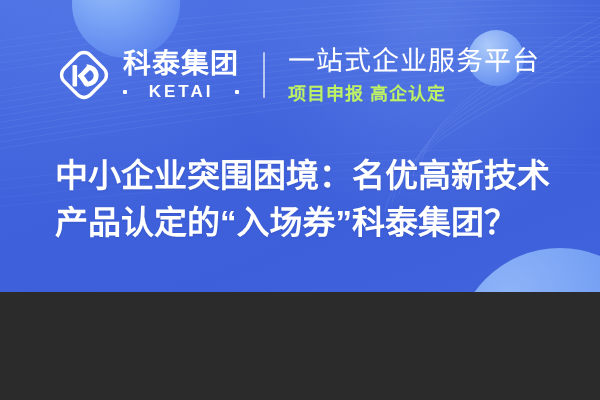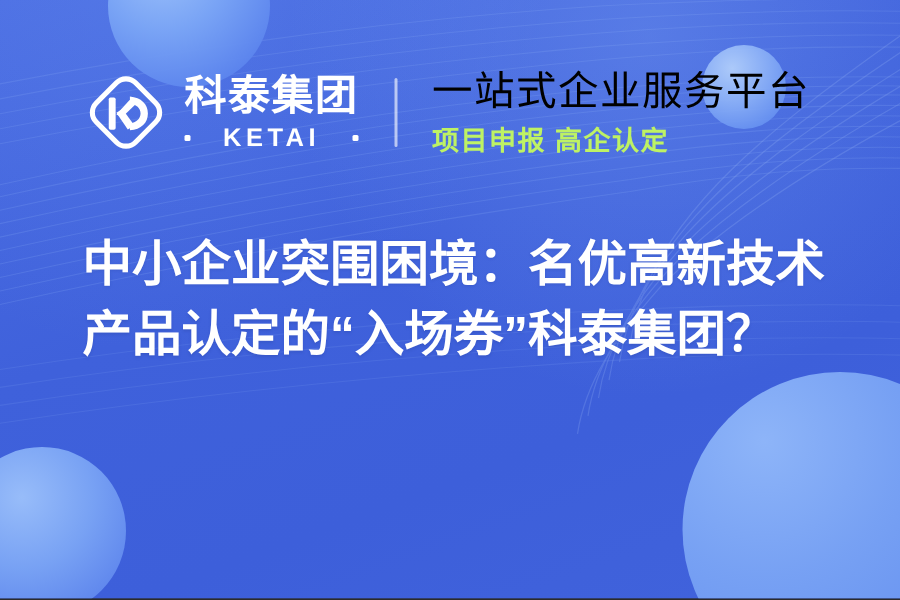--- a/index.html
+++ b/index.html
@@ -4,21 +4,21 @@
 <title>科泰集团 - 一站式企业服务平台</title>
 <style>
   html, body {
     margin: 0;
     padding: 0;
     background: #2b2b2b;
   }
   #banner {
     position: relative;
     width: 600px;
-    height: 399px;
+    height: 292px;
     overflow: hidden;
     background: #4163dc;
     font-family: "Liberation Sans", "DejaVu Sans", sans-serif;
     -webkit-font-smoothing: antialiased;
   }
 
   
   .bg-base {
     position: absolute;
     inset: 0;
@@ -131,21 +131,21 @@
     border-radius: 1px;
   }
 
   .tagline {
     display: flex;
     flex-direction: column;
     justify-content: center;
     flex: 0 0 auto;
   }
   .tagline-main {
-    color: #000000;
+    color: #ffffff;
     font-size: 27px;
     font-weight: 400;
     letter-spacing: 1px;
     line-height: 1.15;
     white-space: nowrap;
   }
   .tagline-sub {
     margin-top: 7px;
     color: #bef264;
     font-size: 18px;

